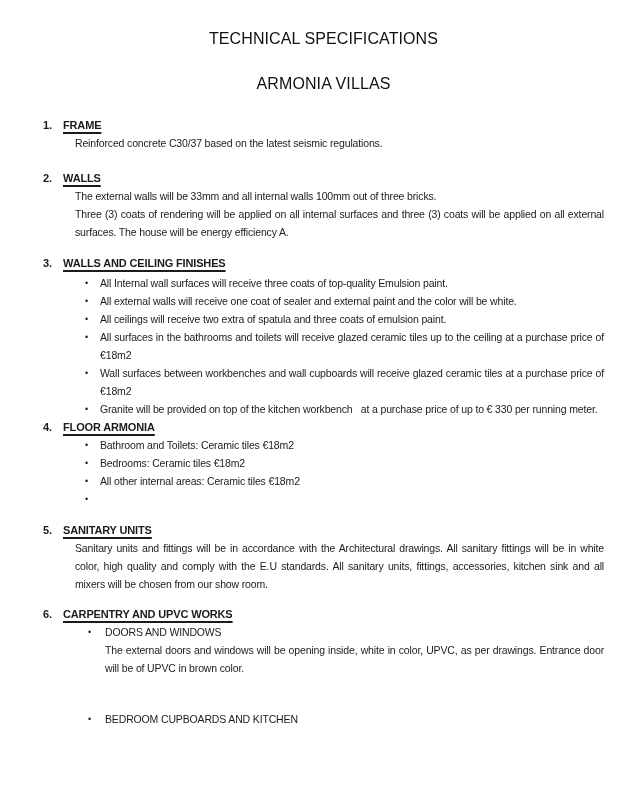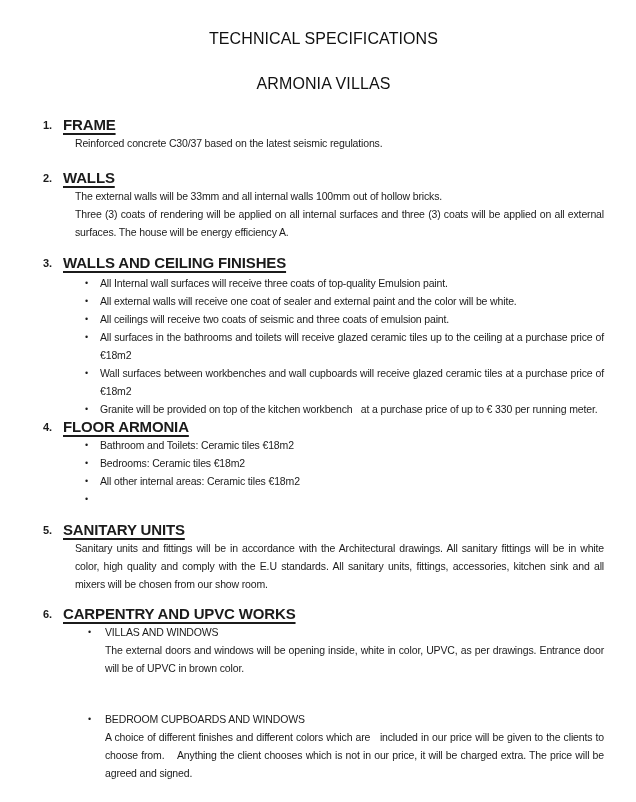--- a/index.html
+++ b/index.html
@@ -38,21 +38,21 @@
     line-height: 18px;
   }
   .num {
     flex: none;
     width: 20px;
     font-weight: bold;
     font-size: 11px;
   }
   .head {
     font-weight: bold;
-    font-size: 15px;
+    font-size: 11px;
     text-decoration: underline;
     text-decoration-thickness: 1.5px;
     text-underline-offset: 3px;
   }
   .sec .body {
     margin: 0 0 0 20px;
     white-space: pre-wrap;
     padding-left: 12px;
   }
   .just { text-align: justify; }
@@ -104,41 +104,41 @@
       <span class="head">FRAME</span>
     </div>
     <p class="body">Reinforced concrete C30/37 based on the latest seismic regulations.</p>
   </section>
 
   <section class="sec s2">
     <div class="sec-head">
       <span class="num">2.</span>
       <span class="head">WALLS</span>
     </div>
-    <p class="body">The external walls will be 33mm and all internal walls 100mm out of hollow bricks.</p>
+    <p class="body">The external walls will be 33mm and all internal walls 100mm out of three bricks.</p>
     <p class="body just">Three (3) coats of rendering will be applied on all internal surfaces and three (3) coats will be applied on all external surfaces. The house will be energy efficiency A.</p>
   </section>
 
   <section class="sec s3">
     <div class="sec-head">
       <span class="num">3.</span>
       <span class="head">WALLS AND CEILING FINISHES</span>
     </div>
     <div class="bullets">
       <div class="bul">
         <span class="dot">•</span>
         <span class="txt">All Internal wall surfaces will receive three coats of top-quality Emulsion paint.</span>
       </div>
       <div class="bul">
         <span class="dot">•</span>
         <span class="txt">All external walls will receive one coat of sealer and external paint and the color will be white.</span>
       </div>
       <div class="bul">
         <span class="dot">•</span>
-        <span class="txt">All ceilings will receive two coats of seismic and three coats of emulsion paint.</span>
+        <span class="txt">All ceilings will receive two extra of spatula and three coats of emulsion paint.</span>
       </div>
       <div class="bul">
         <span class="dot">•</span>
         <span class="txt just">All surfaces in the bathrooms and toilets will receive glazed ceramic tiles up to the ceiling at a purchase price of €18m2</span>
       </div>
       <div class="bul">
         <span class="dot">•</span>
         <span class="txt just">Wall surfaces between workbenches and wall cupboards will receive glazed ceramic tiles at a purchase price of €18m2</span>
       </div>
       <div class="bul">
@@ -182,27 +182,26 @@
 
   <section class="sec s6">
     <div class="sec-head">
       <span class="num">6.</span>
       <span class="head">CARPENTRY AND UPVC WORKS</span>
     </div>
 
     <div class="subsection">
       <div class="bul">
         <span class="dot">•</span>
-        <span class="txt">VILLAS AND WINDOWS</span>
+        <span class="txt">DOORS AND WINDOWS</span>
       </div>
       <p class="sub-body just">The external doors and windows will be opening inside, white in color, UPVC, as per drawings. Entrance door will be of UPVC in brown color.</p>
     </div>
 
     <div class="subsection sub2">
       <div class="bul">
         <span class="dot">•</span>
-        <span class="txt">BEDROOM CUPBOARDS AND WINDOWS</span>
-      </div>
-      <p class="sub-body just">A choice of different finishes and different colors which are   included in our price will be given to the clients to choose from.    Anything the client chooses which is not in our price, it will be charged extra. The price will be agreed and signed.</p>
+        <span class="txt">BEDROOM CUPBOARDS AND KITCHEN</span>
+      </div>
     </div>
   </section>
 
 </div>
 
 </body></html>

